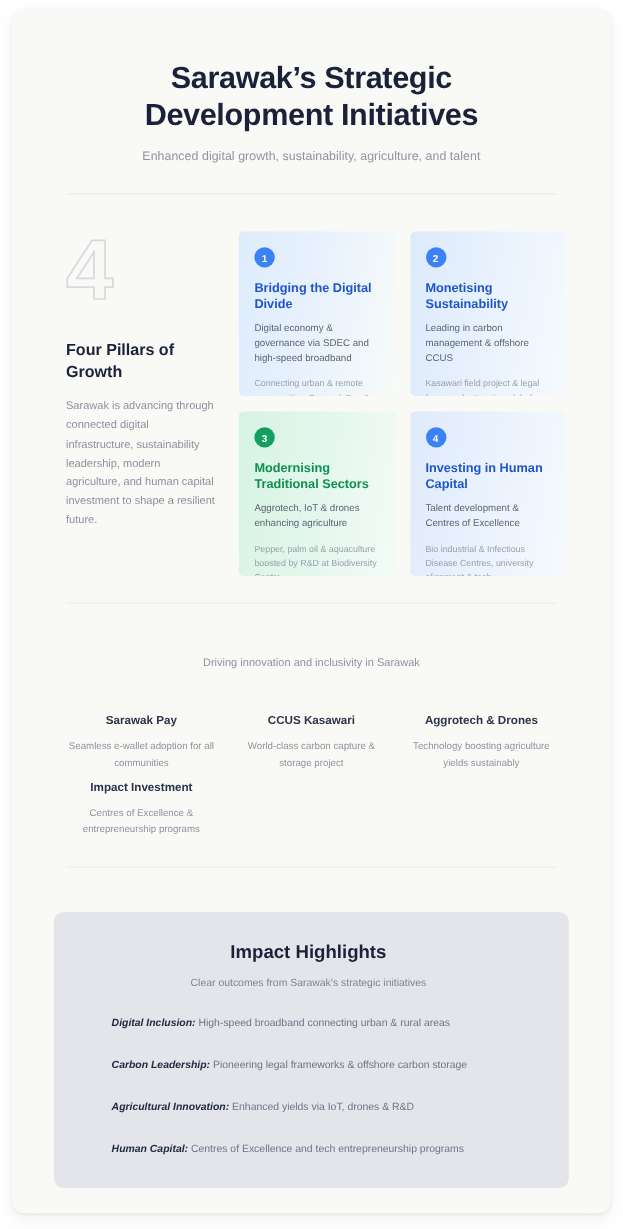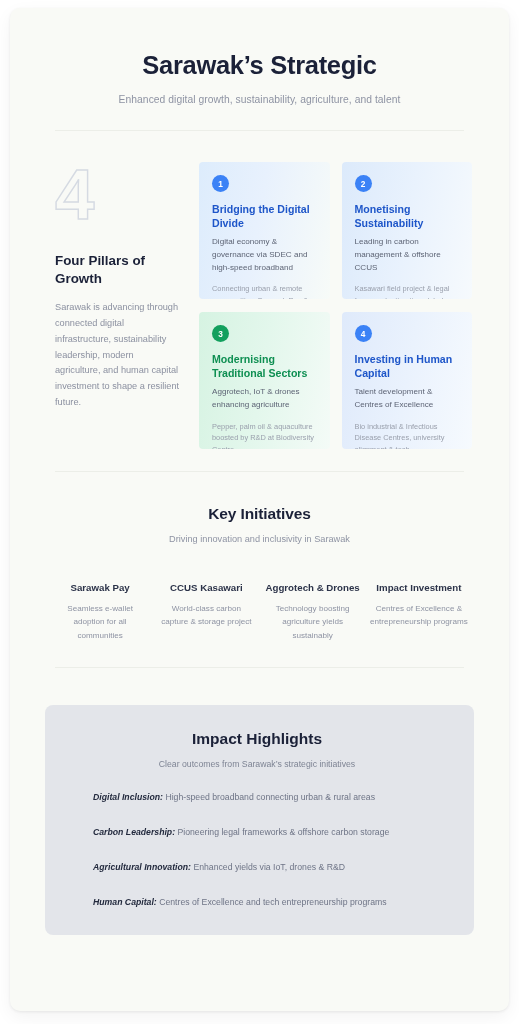--- a/index.html
+++ b/index.html
@@ -160,21 +160,21 @@
     letter-spacing: -0.1px;
   }
   .key-sub {
     margin-top: 11px;
     font-size: 9.2px;
     color: #8e93a3;
   }
 
   .initiatives {
     display: grid;
-    grid-template-columns: repeat(4, 1fr);
+    grid-template-columns: repeat(3, 1fr);
     gap: 8px;
     margin-top: 37px;
     padding: 0 6px;
   }
   .init { text-align: center; }
   .init-name {
     font-size: 9.7px;
     font-weight: 700;
     color: #2c3349;
     line-height: 1.36;
@@ -221,20 +221,21 @@
 </style>
 </head>
 <body>
 
 <div class="page-frame">
   <div class="inner">
 
     <div class="header">
       <h1 class="title">
         <span>Sarawak’s Strategic</span><br>
+        <span>Development Initiatives</span>
       </h1>
       <div class="subtitle">Enhanced digital growth, sustainability, agriculture, and talent</div>
     </div>
 
     <div class="divider divider-1"></div>
 
     <div class="pillars">
 
       <div class="pillar-intro">
         <div class="big-number">4</div>
@@ -271,21 +272,20 @@
           <div class="card-lead">Talent development &amp; Centres of Excellence</div>
           <div class="card-note">Bio industrial &amp; Infectious Disease Centres, university alignment &amp; tech entrepreneurship</div>
         </div>
 
       </div>
     </div>
 
     <div class="divider divider-2"></div>
 
     <div class="key-section">
-      <div class="key-title">Key Initiatives</div>
       <div class="key-sub">Driving innovation and inclusivity in Sarawak</div>
     </div>
 
     <div class="initiatives">
       <div class="init">
         <div class="init-name">Sarawak Pay</div>
         <div class="init-desc">Seamless e-wallet adoption for all communities</div>
       </div>
       <div class="init">
         <div class="init-name">CCUS Kasawari</div>

